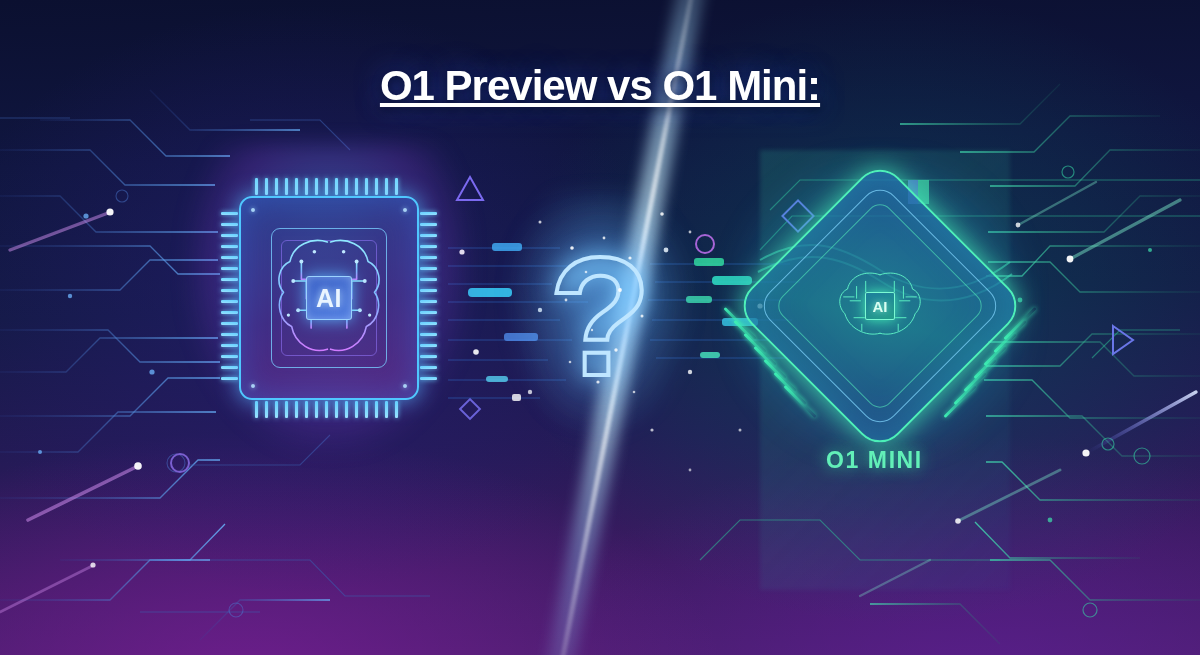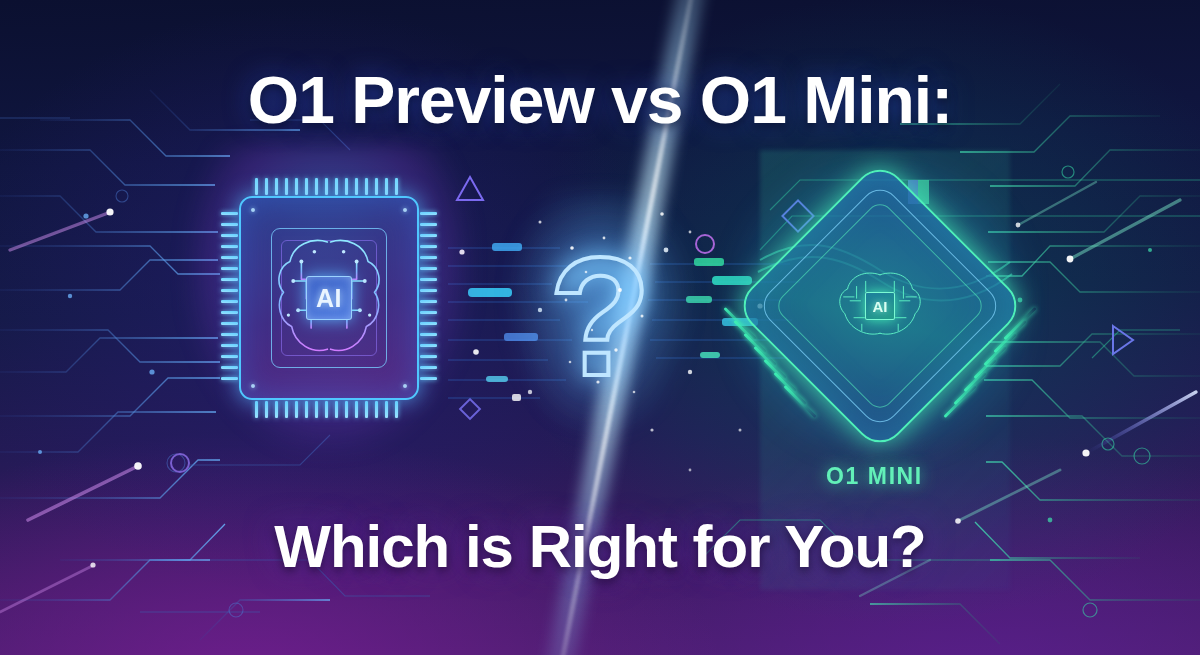--- a/index.html
+++ b/index.html
@@ -40,41 +40,42 @@
   #greenwash {
     position:absolute; left:760px; top:150px; width:250px; height:440px;
     background:linear-gradient(135deg, rgba(60,220,170,.16), rgba(30,120,190,.05));
     filter:blur(2px);
   }
 
   
   #title {
     position:absolute; top:62px; left:0; width:100%;
     text-align:center;
-    font-size:66px; font-weight:bold; letter-spacing:-1px;
+    font-size:42px; font-weight:bold; letter-spacing:-1px;
     color:#ffffff;
     text-shadow:0 0 26px rgba(40,70,180,.75), 0 3px 10px rgba(0,0,0,.65);
     white-space:nowrap;
+    text-decoration:underline;
   }
   #subtitle {
     position:absolute; top:512px; left:0; width:100%;
     text-align:center;
     font-size:60px; font-weight:bold; letter-spacing:-1px;
     color:#ffffff;
     text-shadow:0 0 30px rgba(90,40,160,.8), 0 3px 10px rgba(0,0,0,.6);
     white-space:nowrap;
   }
 
   
   .chiplabel {
     position:absolute; font-size:23px; font-weight:bold; letter-spacing:1.6px;
     white-space:nowrap;
   }
   #label-left  { left:232px; top:447px; color:#9fc6f5; text-shadow:0 0 16px rgba(110,160,255,.85); }
-  #label-right { left:826px; top:463px; color:#62f0b8; text-shadow:0 0 16px rgba(60,240,170,.85); }
+  #label-right { left:826px; top:447px; color:#62f0b8; text-shadow:0 0 16px rgba(60,240,170,.85); }
 
   
   #chip-left {
     position:absolute; left:221px; top:178px; width:216px; height:240px;
   }
   #chip-left .glow {
     position:absolute; inset:-34px;
     background:radial-gradient(ellipse at 50% 40%, rgba(90,170,255,.42), rgba(150,70,230,.22) 55%, transparent 74%);
     filter:blur(10px);
   }
@@ -565,17 +566,16 @@
           <circle cx="690" cy="232" r="1.4" opacity=".7"></circle>
         <circle cx="540" cy="222" r="1.5" opacity=".75"></circle>
           <circle cx="652" cy="430" r="1.6" opacity=".7"></circle>
         <circle cx="690" cy="470" r="1.4" opacity=".6"></circle>
           <circle cx="740" cy="430" r="1.5" opacity=".65"></circle>
       </g>
     </svg>
   </div>
 
   <div id="title">O1 Preview vs O1 Mini:</div>
-  <div id="subtitle">Which is Right for You?</div>
 
   <div class="chiplabel" id="label-right">O1 MINI</div>
 
 </div>
 
 </body></html>

